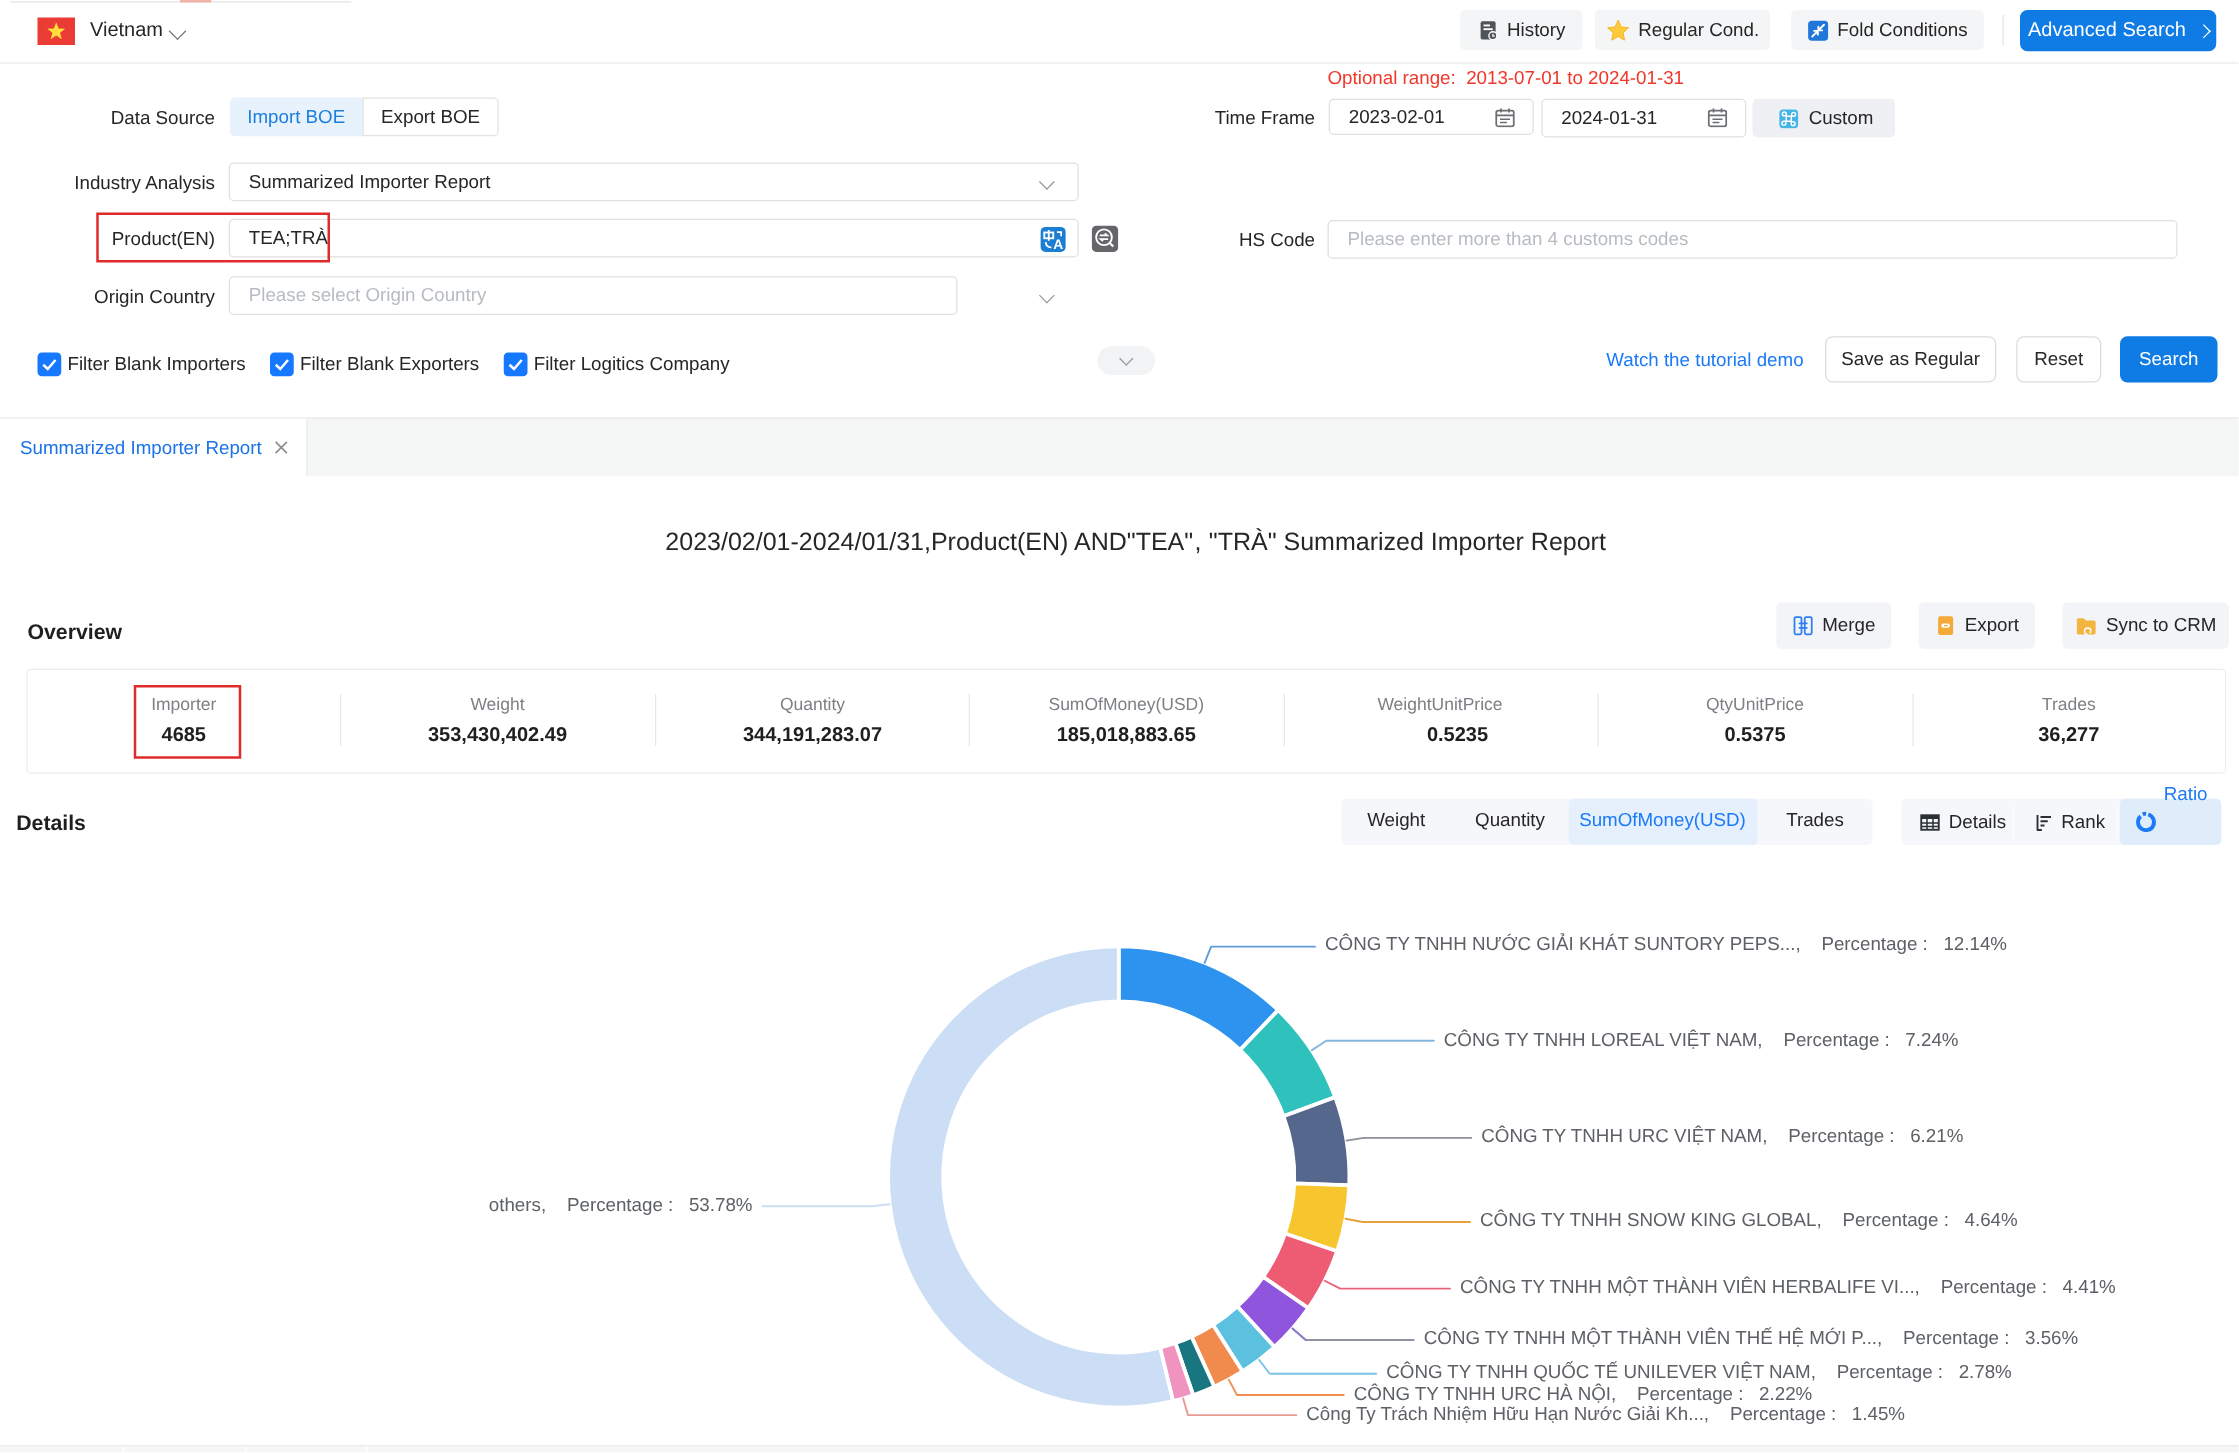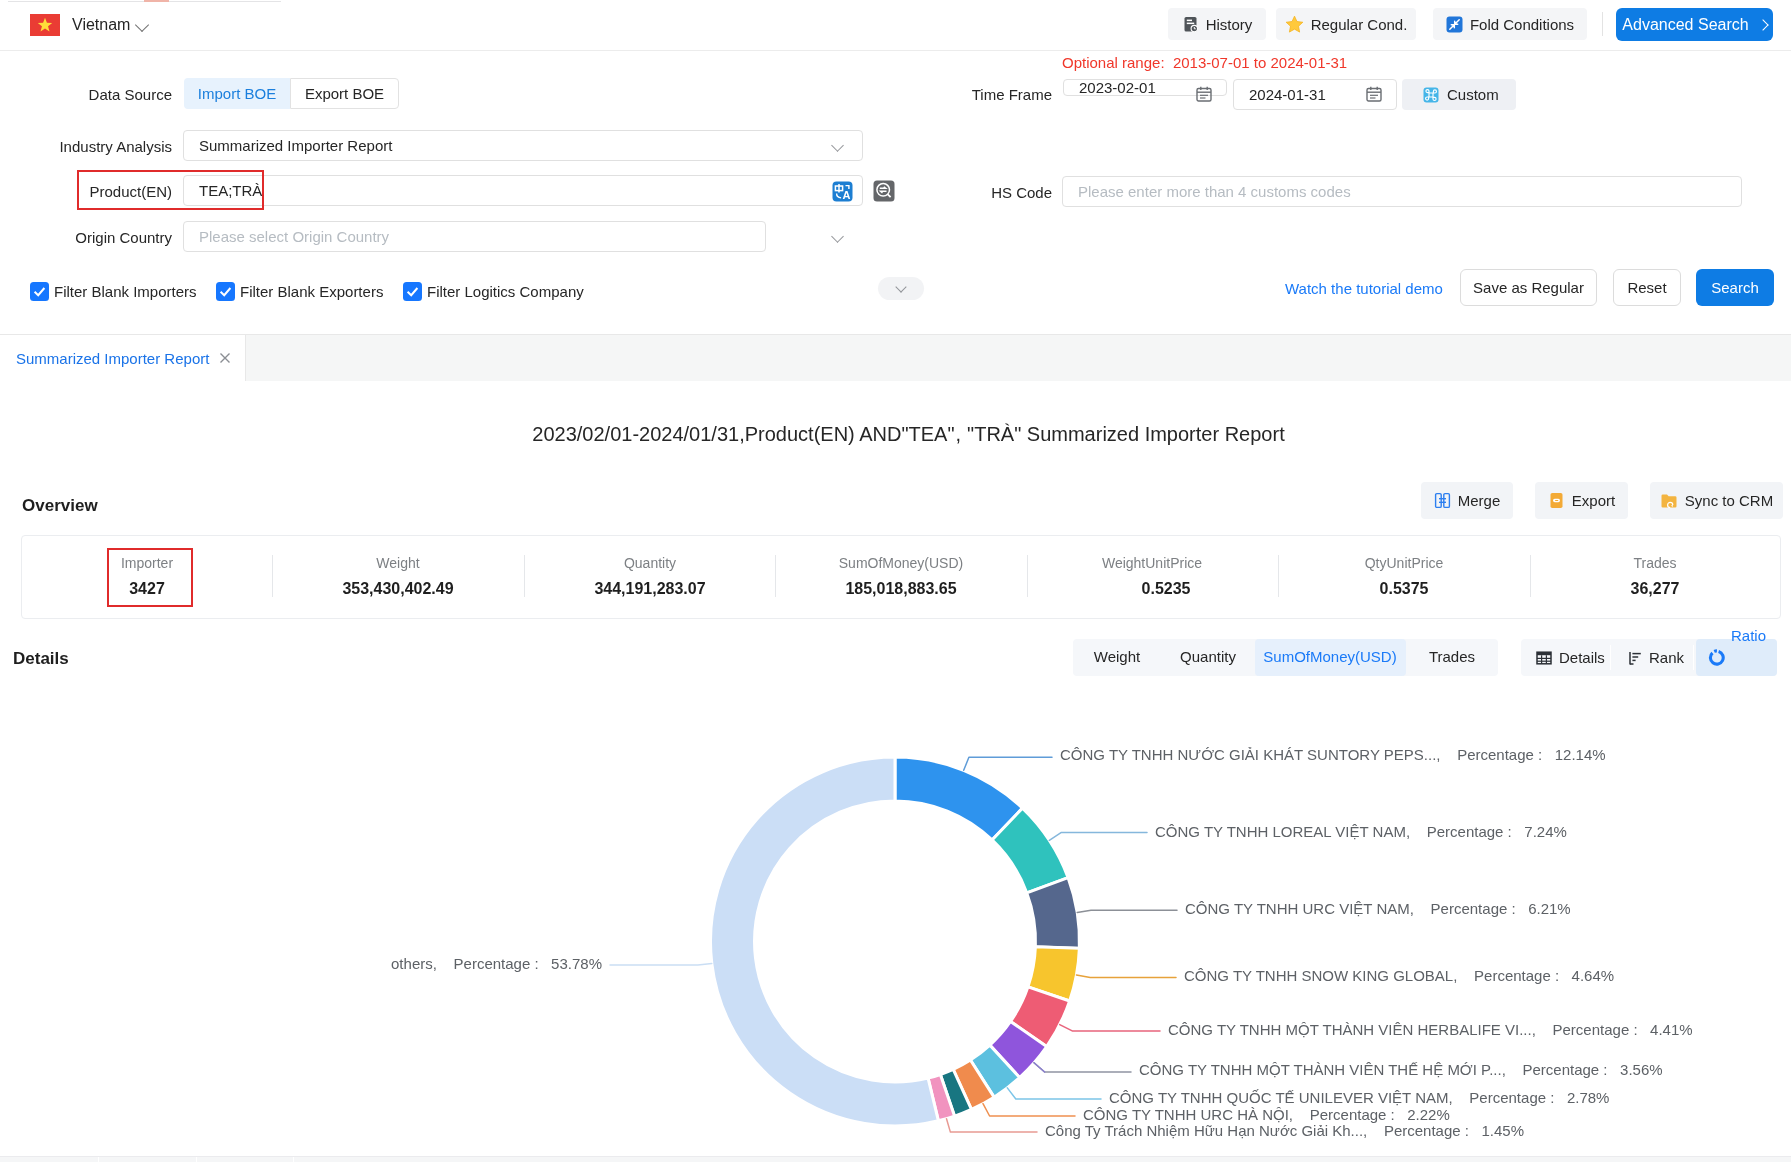--- a/index.html
+++ b/index.html
@@ -100,21 +100,21 @@
     <path d="M4.6 9.8 L8.2 13.2 L14.4 6" stroke="#fff" stroke-width="2" fill="none"></path>
   </svg>
 <div class="abs" style="left:427px;top:283px;font-size:15px;color:#262626;">Filter Logitics Company</div>
 
 <div class="abs" style="left:878px;top:277px;width:46px;height:23px;background:#f2f3f5;border-radius:12px;display:flex;align-items:center;justify-content:center;">
     <div class="chev" style="width:8px;height:8px;margin-top:-4px;"></div>
   </div>
 
 <div class="abs" style="left:1062px;top:54px;font-size:15px;color:#f0372a;text-align:center;">Optional range:&nbsp;&nbsp;2013-07-01 to 2024-01-31</div>
 <div class="abs lbl" style="left:880px;top:86px;width:172px;">Time Frame</div>
-<div class="abs inp" style="left:1063px;top:79px;width:164px;height:17px;">2023-02-01</div>
+<div class="abs inp" style="left:1063px;top:79px;width:164px;height:29px;">2023-02-01</div>
 <svg class="abs" style="left:1196px;top:86px;" width="16" height="16" viewBox="0 0 16 16">
     <rect x="1" y="2.5" width="14" height="12.5" rx="1.5" fill="none" stroke="#6a6e73" stroke-width="1.4"></rect>
     <line x1="1" y1="6.2" x2="15" y2="6.2" stroke="#6a6e73" stroke-width="1.4"></line>
     <line x1="4.8" y1="0.8" x2="4.8" y2="4" stroke="#6a6e73" stroke-width="1.4"></line>
     <line x1="11.2" y1="0.8" x2="11.2" y2="4" stroke="#6a6e73" stroke-width="1.4"></line>
     <line x1="4" y1="9.3" x2="12" y2="9.3" stroke="#6a6e73" stroke-width="1.2"></line>
     <line x1="4" y1="12" x2="9.5" y2="12" stroke="#6a6e73" stroke-width="1.2"></line>
   </svg>
 <div class="abs inp" style="left:1233px;top:79px;width:164px;height:31px;">2024-01-31</div>
 <svg class="abs" style="left:1366px;top:86px;" width="16" height="16" viewBox="0 0 16 16">
@@ -169,21 +169,21 @@
   <svg width="18" height="18" viewBox="0 0 18 18" style="margin-right:7px;">
       <path d="M1.5 3.8 a1.3 1.3 0 0 1 1.3 -1.3 h4.2 l1.6 1.8 h6.6 a1.3 1.3 0 0 1 1.3 1.3 v8.6 a1.3 1.3 0 0 1 -1.3 1.3 h-12.4 a1.3 1.3 0 0 1 -1.3 -1.3 z" fill="#f3b440"></path>
       <path d="M9.5 8 l3 3 m0 -3 l-3 3" stroke="#fff" stroke-width="0" fill="none"></path>
       <path d="M12.8 12.9 a2.6 2.6 0 1 0 -2.6 2.6" stroke="#fff" stroke-width="1.2" fill="none"></path>
       <path d="M12.6 15 l0.4 -2 -2 0.4" fill="#fff"></path>
     </svg>
   Sync to CRM</div>
 
 <div class="abs" style="left:21px;top:535px;width:1760px;height:84px;border:1px solid #ebedf0;border-radius:4px;"></div>
 <div class="abs" style="left:22px;top:555px;width:250px;text-align:center;font-size:14px;color:#7d8084;">Importer</div>
-<div class="abs" style="left:22px;top:580px;width:250px;text-align:center;font-size:16px;font-weight:bold;color:#1f1f1f;">3427</div>
+<div class="abs" style="left:22px;top:580px;width:250px;text-align:center;font-size:16px;font-weight:bold;color:#1f1f1f;">4685</div>
 <div class="abs" style="left:273px;top:555px;width:250px;text-align:center;font-size:14px;color:#7d8084;">Weight</div>
 <div class="abs" style="left:273px;top:580px;width:250px;text-align:center;font-size:16px;font-weight:bold;color:#1f1f1f;">353,430,402.49</div>
 <div class="abs" style="left:272px;top:555px;width:1px;height:42px;background:#e5e7ea;"></div>
 <div class="abs" style="left:525px;top:555px;width:250px;text-align:center;font-size:14px;color:#7d8084;">Quantity</div>
 <div class="abs" style="left:525px;top:580px;width:250px;text-align:center;font-size:16px;font-weight:bold;color:#1f1f1f;">344,191,283.07</div>
 <div class="abs" style="left:524px;top:555px;width:1px;height:42px;background:#e5e7ea;"></div>
 <div class="abs" style="left:776px;top:555px;width:250px;text-align:center;font-size:14px;color:#7d8084;">SumOfMoney(USD)</div>
 <div class="abs" style="left:776px;top:580px;width:250px;text-align:center;font-size:16px;font-weight:bold;color:#1f1f1f;">185,018,883.65</div>
 <div class="abs" style="left:775px;top:555px;width:1px;height:42px;background:#e5e7ea;"></div>
 <div class="abs" style="left:1027px;top:555px;width:250px;text-align:center;font-size:14px;color:#7d8084;">WeightUnitPrice</div>

